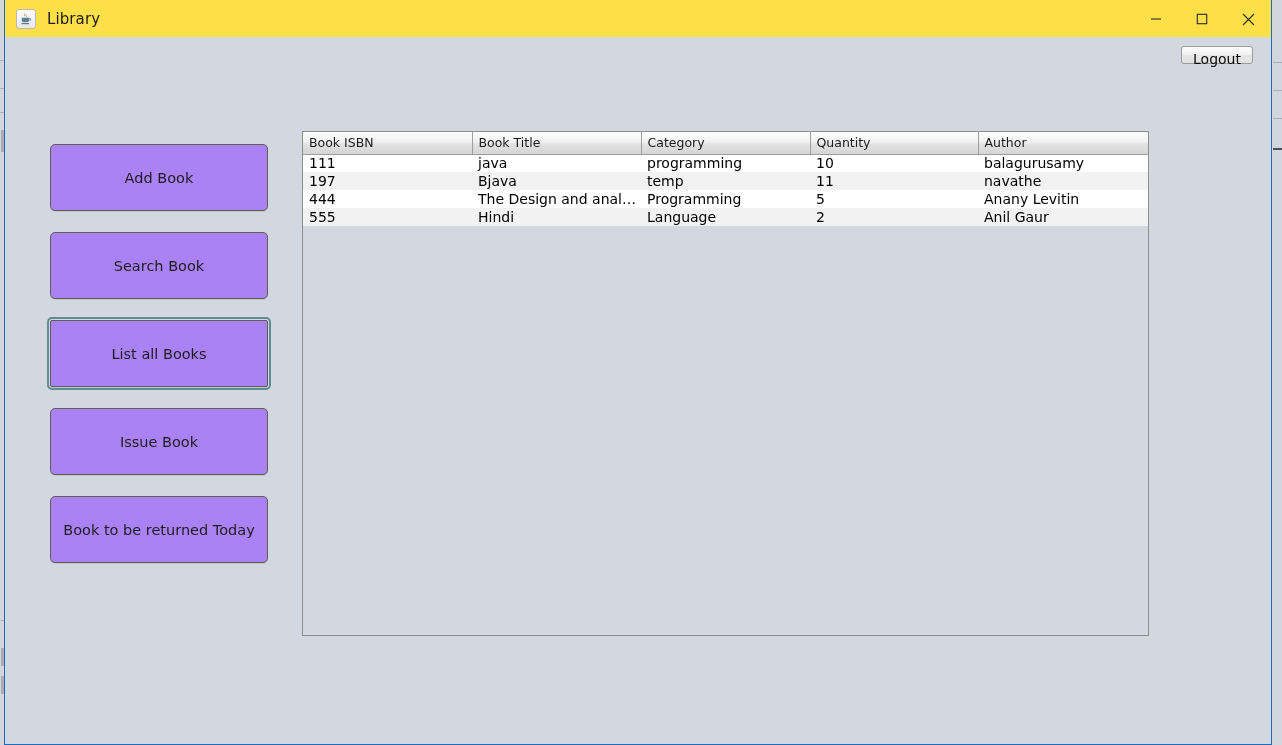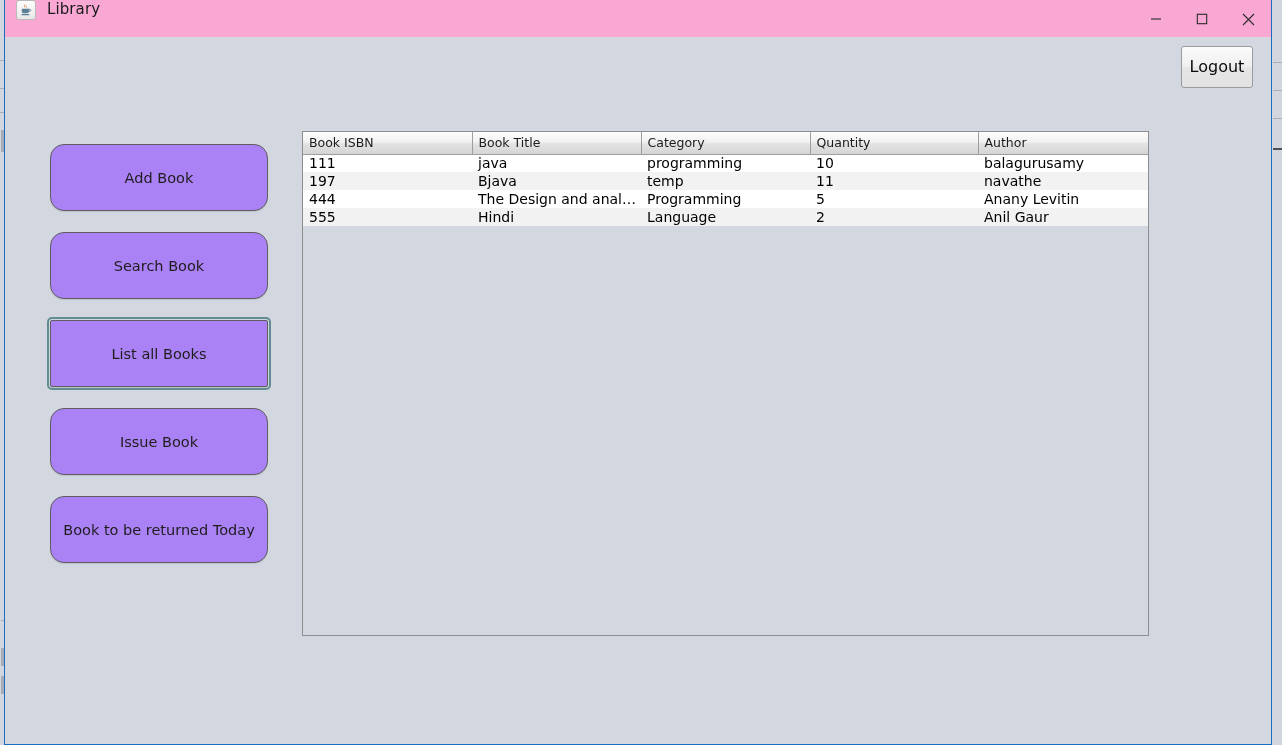--- a/index.html
+++ b/index.html
@@ -32,24 +32,24 @@
     border: 1px solid #1a6ec0;
     border-top: none;
     background: #d3d7e0;
     display: flex;
     flex-direction: column;
   }
 
   
   .titlebar {
     height: 38px;
-    background: #f9a8d4;
+    background: #fde047;
     border-bottom: 1px solid #d9d9d9;
     display: flex;
-    align-items: flex-start;
+    align-items: center;
     flex: 0 0 auto;
     position: relative;
   }
   .app-icon {
     width: 20px; height: 20px;
     margin-left: 11px;
     border: 1px solid #b9b9b9;
     border-radius: 3px;
     background: linear-gradient(180deg,#fdfdfd 0%,#e8e8e8 100%);
     display: flex; align-items: center; justify-content: center;
@@ -77,23 +77,23 @@
   .client {
     flex: 1 1 auto;
     position: relative;
     background: #d3d7e0;
   }
 
   
   .logout-btn {
     position: absolute;
     right: 18px; top: 8px;
-    width: 72px; height: 42px;
+    width: 72px; height: 18px;
     font-family: "DejaVu Sans", "Liberation Sans", sans-serif;
-    font-size: 16px;
+    font-size: 14px;
     color: #0b0b0b;
     background: linear-gradient(180deg,#fbfbfb 0%,#f0f0f0 48%,#e6e6e6 52%,#e2e2e2 100%);
     border: 1px solid #9b9b9b;
     border-radius: 3px;
     cursor: pointer;
     padding: 0;
     line-height: 24px;
   }
 
   
@@ -102,21 +102,21 @@
     left: 45px; top: 106px;
     width: 218px;
     display: flex;
     flex-direction: column;
   }
   .nav-btn {
     height: 67px;
     margin-bottom: 21px;
     background: #ab82f5;
     border: 1px solid #5e5e5e;
-    border-radius: 14px;
+    border-radius: 5px;
     color: #1d1d1d;
     font-family: "DejaVu Sans", "Liberation Sans", sans-serif;
     font-size: 14.5px;
     cursor: pointer;
     display: flex;
     align-items: center;
     justify-content: center;
     padding: 0;
     box-shadow: 0 1px 1px rgba(0,0,0,.10);
   }

